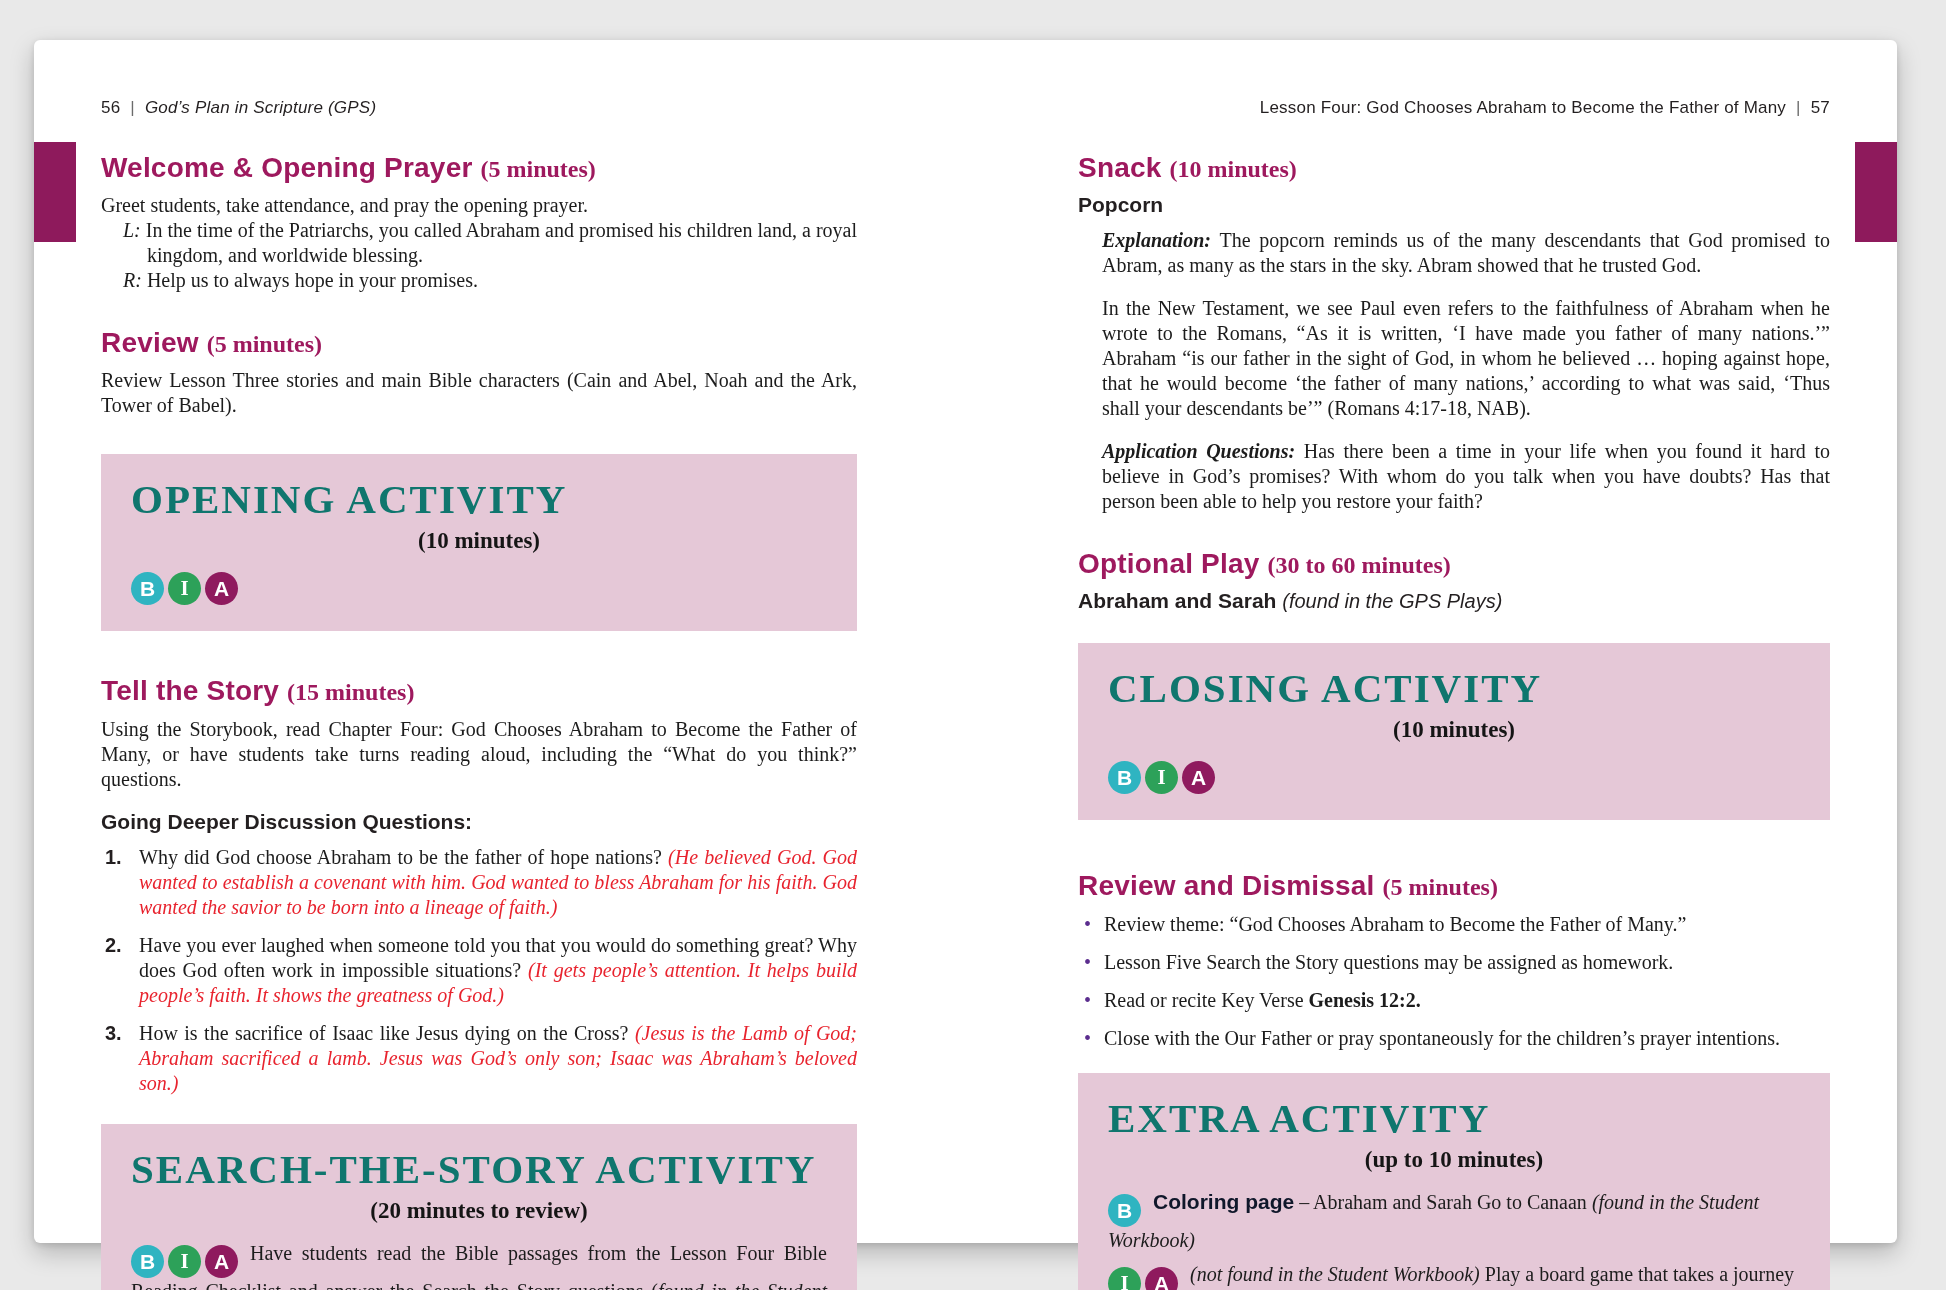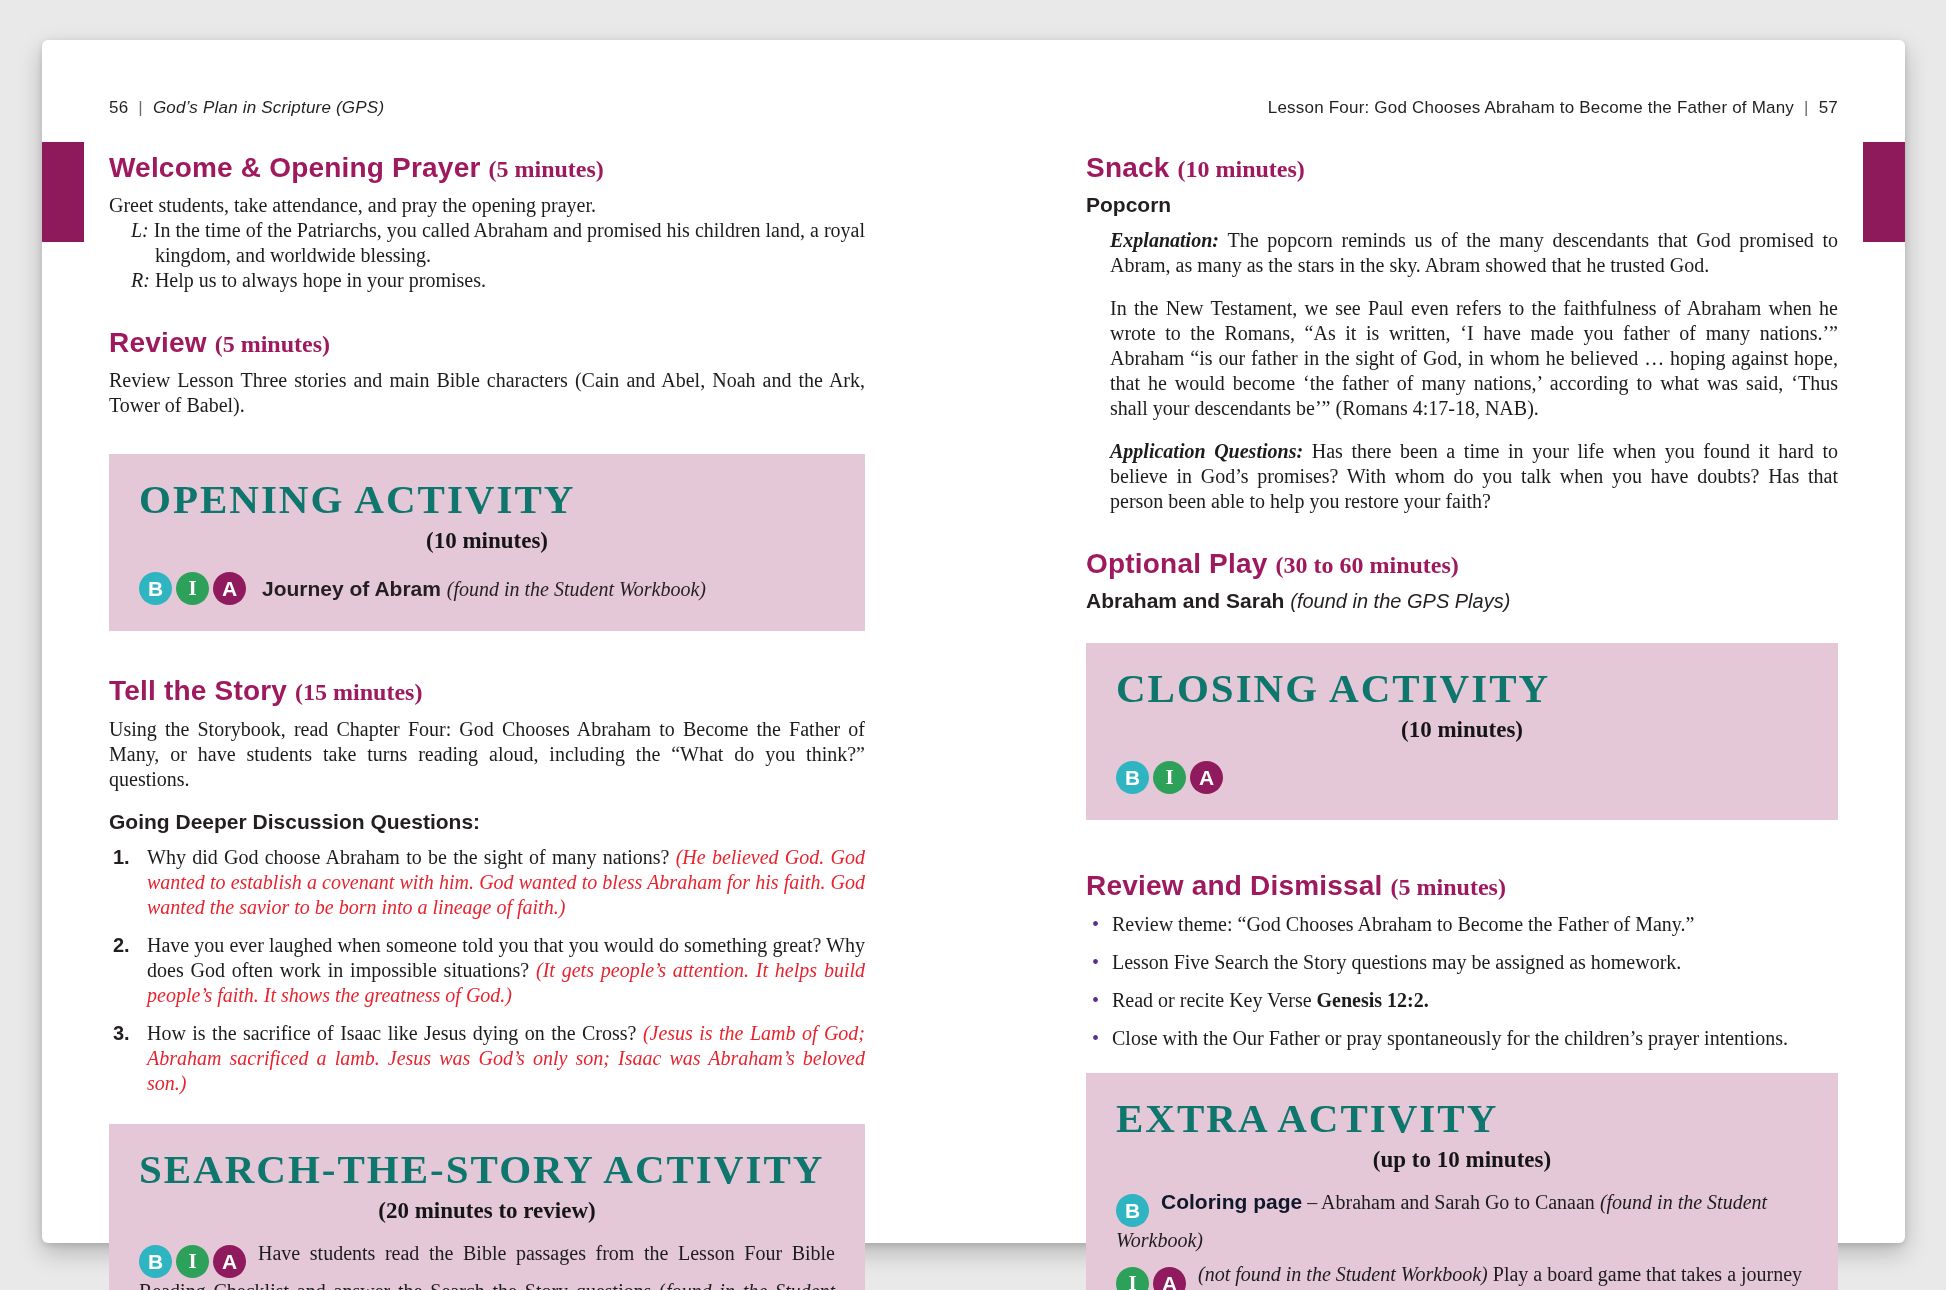--- a/index.html
+++ b/index.html
@@ -5,21 +5,21 @@
   * { margin:0; padding:0; box-sizing:border-box; }
   html,body { width:1946px; height:1290px; }
   body {
     background:#e9e9e9;
     font-family:"Liberation Serif", serif;
     color:#1c1c1c;
     position:relative;
     overflow:hidden;
   }
   .spread {
-    position:absolute; left:42px; top:40px;
+    position:absolute; left:34px; top:40px;
     width:1863px; height:1203px;
     background:#ffffff;
     border-radius:6px;
     box-shadow:0 10px 24px rgba(0,0,0,.22), 0 2px 6px rgba(0,0,0,.12);
   }
   .tab {
     position:absolute; width:42px; height:100px; top:102px;
     background:#8e1a5c;
   }
   .tab.left  { left:0; }
@@ -172,30 +172,29 @@
 
     <div class="pinkbox">
       <div class="btitle">OPENING ACTIVITY</div>
       <div class="bmin">(10 minutes)</div>
       <div class="boxrow">
         <span class="bia">
           <span class="circ c-b">B</span>
           <span class="circ c-i">I</span>
           <span class="circ c-a">A</span>
         </span>
-        <span><span class="itemname">Journey of Abram </span><span class="itemnote">(found in the Student Workbook)</span></span>
       </div>
     </div>
 
     <section class="mt44">
       <h2 class="sect"><span>Tell the Story </span><span class="min">(15 minutes)</span></h2>
       <p class="body just">Using the Storybook, read Chapter Four: God Chooses Abraham to Become the Father of Many, or have students take turns reading aloud, including the “What do you think?” questions.</p>
       <h3 class="sub">Going Deeper Discussion Questions:</h3>
       <ol class="qlist">
-        <li><span class="num">1.</span><span>Why did God choose Abraham to be the sight of many nations? </span><span class="answer">(He believed God. God wanted to establish a covenant with him. God wanted to bless Abraham for his faith. God wanted the savior to be born into a lineage of faith.)</span></li>
+        <li><span class="num">1.</span><span>Why did God choose Abraham to be the father of hope nations? </span><span class="answer">(He believed God. God wanted to establish a covenant with him. God wanted to bless Abraham for his faith. God wanted the savior to be born into a lineage of faith.)</span></li>
         <li><span class="num">2.</span><span>Have you ever laughed when someone told you that you would do something great? Why does God often work in impossible situations? </span><span class="answer">(It gets people’s attention. It helps build people’s faith. It shows the greatness of God.)</span></li>
         <li><span class="num">3.</span><span>How is the sacrifice of Isaac like Jesus dying on the Cross? </span><span class="answer">(Jesus is the Lamb of God; Abraham sacrificed a lamb. Jesus was God’s only son; Isaac was Abraham’s beloved son.)</span></li>
       </ol>
     </section>
 
     <div class="pinkbox" style="margin-top:28px;">
       <div class="btitle">SEARCH-THE-STORY ACTIVITY</div>
       <div class="bmin">(20 minutes to review)</div>
       <p class="boxpara"><span class="bia">
             <span class="circ c-b">B</span>

